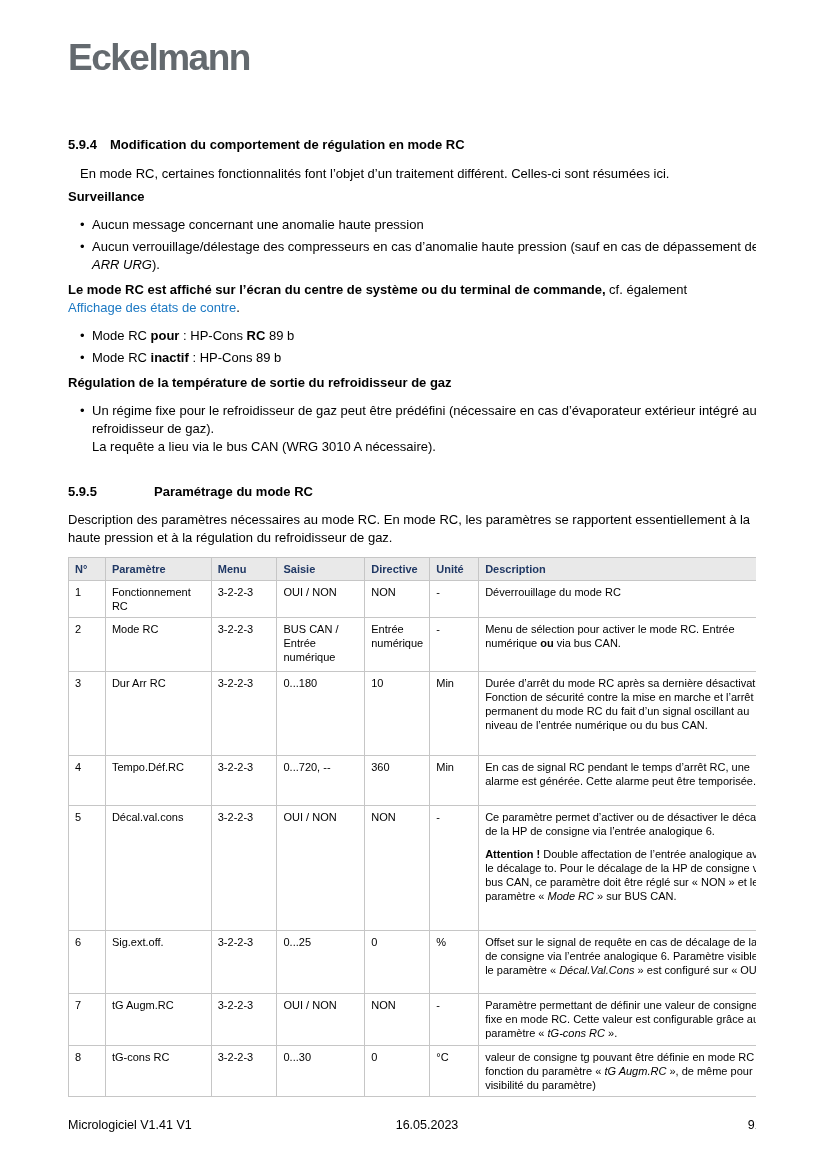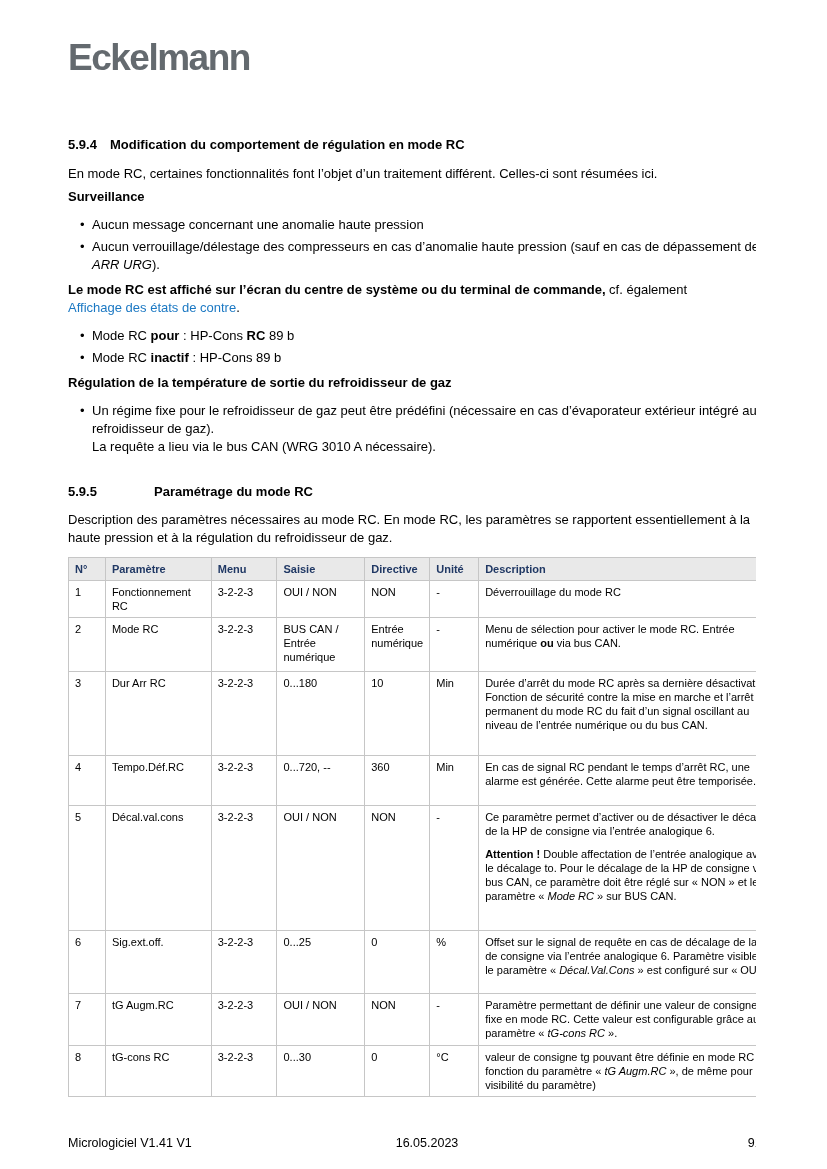--- a/index.html
+++ b/index.html
@@ -16,21 +16,21 @@
     font-family:"Liberation Sans","DejaVu Sans",sans-serif;color:#000;
   }
   .content{position:absolute;left:68px;top:0;width:718px;}
   .logo{margin-top:36px;font-size:37px;font-weight:bold;color:var(--logo);letter-spacing:-1.5px;line-height:44px;}
   .sec-heading{display:flex;font-size:15px;font-weight:bold;line-height:21px;margin:0;}
   .sec-heading .sec-num{width:42px;flex:none;}
   .h594{margin-top:56px;}
   .h595{margin-top:27px;gap:44px;}
   .body-text{font-size:13px;line-height:18px;}
   p{margin:0;}
-  .p-intro{margin:11px 0 5px;}
+  .p-intro{margin:11px 12px 5px;}
   .p-intro2{margin:10px 0 0;max-width:700px;}
   .bold-label{font-weight:bold;margin:0 0 3px;}
   ul.bullets{list-style:none;margin:10px 0 7px;padding:0;}
   ul.bullets li{position:relative;padding-left:24px;margin-bottom:4px;}
   ul.bullets li::before{content:"\2022";position:absolute;left:12px;}
   .display-par{margin:5px 0 7px;}
   a.doc-link{color:var(--link);text-decoration:none;cursor:pointer;}
   em{font-style:italic;}
   table.params{border-collapse:collapse;width:718px;font-size:11px;line-height:14px;margin-top:10px;}
   table.params th,table.params td{
@@ -40,21 +40,21 @@
   table.params td p{margin:0;}
   table.params td p + p{margin-top:9px;}
   tbody tr:nth-child(1){height:24px;}
   tbody tr:nth-child(2){height:54px;}
   tbody tr:nth-child(3){height:84px;}
   tbody tr:nth-child(4){height:50px;}
   tbody tr:nth-child(5){height:125px;}
   tbody tr:nth-child(6){height:63px;}
   tbody tr:nth-child(7){height:52px;}
   tbody tr:nth-child(8){height:51px;}
-  .footer{position:absolute;left:68px;top:1118px;width:718px;height:20px;font-size:12.5px;margin-top:18px;}
+  .footer{position:absolute;left:68px;top:1118px;width:718px;height:20px;font-size:12.5px;}
   .footer .f-left{position:absolute;left:0;}
   .footer .f-center{position:absolute;left:50%;transform:translateX(-50%);}
   .footer .f-right{position:absolute;right:0;text-align:center;}
 </style>
 </head>
 <body>
 
 <div class="page">
   <div class="content">
 

